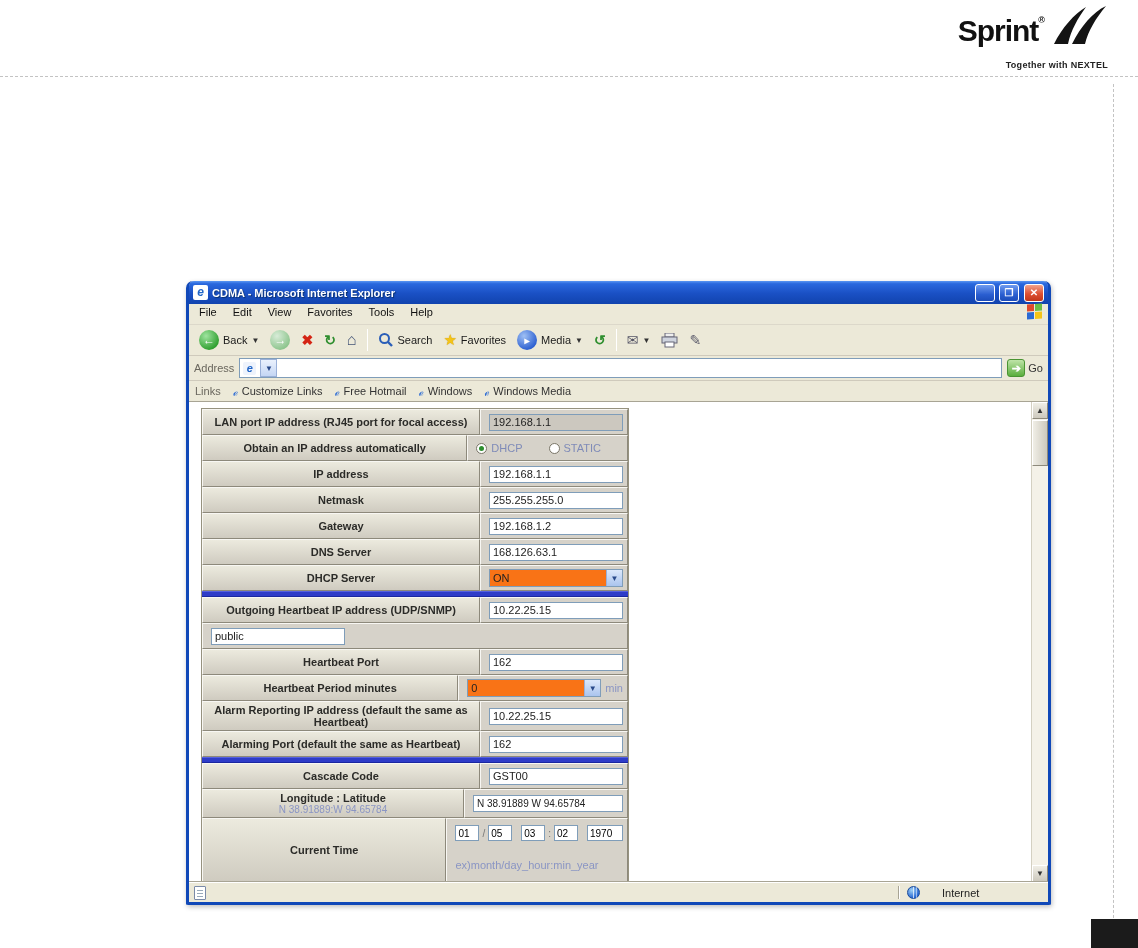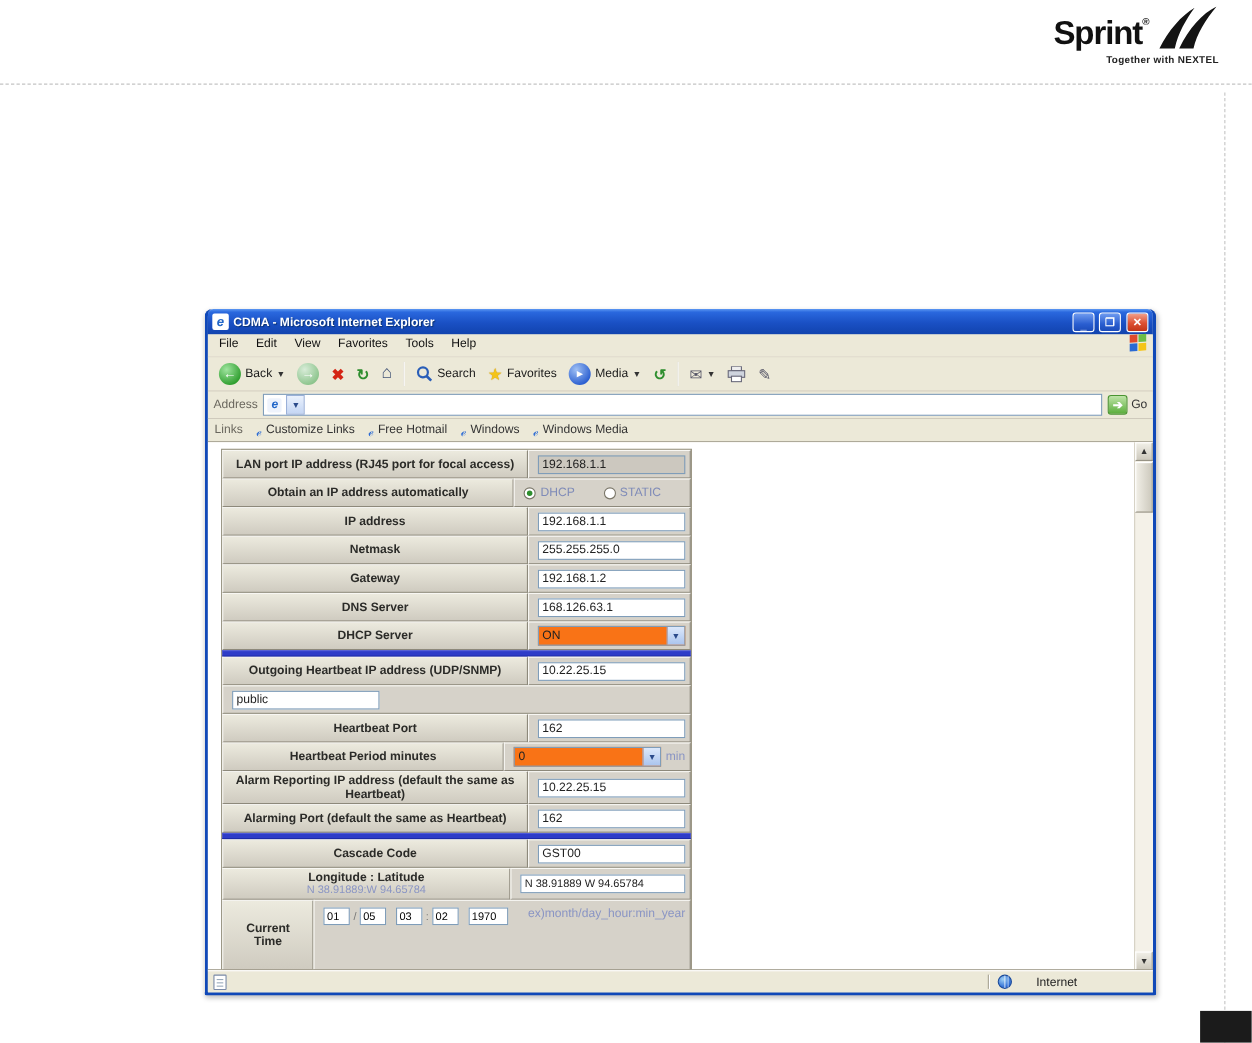--- a/index.html
+++ b/index.html
@@ -8,21 +8,21 @@
 
   
   .dash-h { position:absolute; left:0; top:76px; width:1138px; height:0; border-top:1px dashed #c3c3c3; }
   .dash-v { position:absolute; left:1113px; top:84px; height:864px; width:0; border-left:1px dashed #c3c3c3; }
   .corner-block { position:absolute; left:1091px; top:919px; width:47px; height:29px; background:#1b1b1b; }
 
   .brand { position:absolute; top:6px; right:30px; text-align:right; }
   .brand-row { display:flex; align-items:flex-end; justify-content:flex-end; gap:6px; }
   .brand-name { font-size:30px; font-weight:bold; letter-spacing:-1px; color:#111; line-height:1; }
   .brand-reg { font-size:9px; vertical-align:top; }
-  .brand-tagline { font-size:9px; font-weight:bold; color:#222; letter-spacing:.3px; margin-top:3px; }
+  .brand-tagline { font-size:9px; font-weight:bold; color:#222; letter-spacing:.3px; margin-top:14px; }
 
   
   .ie { position:absolute; left:186px; top:281px; width:865px; height:624px; background:#ece9d8; border:3px solid #1048b8; border-top:none; border-radius:7px 7px 2px 2px; display:flex; flex-direction:column; box-shadow:1px 2px 5px rgba(0,0,0,.25); }
   .titlebar { height:23px; background:linear-gradient(180deg,#5a96f2 0%,#2a68de 12%,#1a50c4 55%,#1143ae 100%); border-radius:5px 5px 0 0; display:flex; align-items:center; gap:4px; padding:0 4px; color:#fff; font-size:11px; font-weight:bold; text-shadow:1px 1px 1px #09306e; flex:0 0 auto; }
   .title-text { flex:1; white-space:nowrap; overflow:hidden; }
   .tb-ieicon { width:15px; height:15px; background:#fff; border-radius:2px; color:#2166c8; font-weight:bold; font-size:12px; line-height:14px; text-align:center; font-style:italic; text-shadow:none; }
   .win-btn { width:20px; height:18px; border-radius:3px; border:1px solid #fff; display:flex; align-items:center; justify-content:center; color:#fff; font-size:10px; font-weight:bold; text-shadow:none; }
   .win-btn.minb, .win-btn.maxb { background:linear-gradient(180deg,#6f9bf0,#2a5ed0 60%,#1c4cba); }
   .win-btn.closeb { background:linear-gradient(180deg,#f2a28c,#dd5032 55%,#c23618); margin-left:1px; }
   .minglyph { align-self:flex-end; margin-bottom:2px; line-height:4px; }
@@ -76,21 +76,21 @@
 
   .radio-opt { display:flex; align-items:center; gap:4px; margin-right:22px; color:#7f8bb8; font-size:11px; }
   .radio { width:11px; height:11px; border-radius:50%; border:1px solid #7a7668; background:#fff; position:relative; display:inline-block; flex:0 0 auto; }
   .radio.checked::after { content:''; position:absolute; inset:2px; border-radius:50%; background:#2e8e2e; }
 
   .xp-select { width:134px; height:18px; background:#f97316; border:1px solid #7f9db9; display:flex; align-items:center; font-size:11px; color:#222; }
   .xp-select .sel-text { flex:1; padding:0 3px; white-space:nowrap; overflow:hidden; }
   .xp-select .sel-btn { width:16px; height:16px; background:linear-gradient(180deg,#dce8fb,#aac4ee); border-left:1px solid #9ab0d8; display:flex; align-items:center; justify-content:center; font-size:8px; color:#2a4a8a; }
   .suffix { color:#8a95c4; font-size:11px; }
 
-  .time-cell { flex-direction:row; align-items:flex-start; justify-content:flex-start; padding-top:6px; gap:18px; }
+  .time-cell { flex-direction:column; align-items:flex-start; justify-content:flex-start; padding-top:6px; gap:18px; }
   .time-inputs { display:flex; align-items:center; gap:3px; }
   .t-in { width:24px; height:16px; border:1px solid #7f9db9; font:10px "Liberation Sans",sans-serif; text-align:left; padding:1px 2px; }
   .t-in.year { width:36px; }
   .t-sep { color:#777; font-size:10px; }
   .hint { color:#8a95c4; font-size:11px; }
   .sublabel { font-weight:normal; color:#8a95c4; font-size:10px; }
 
   .vscroll { width:17px; background:#f4f1e8; border-left:1px solid #d4d0c2; display:flex; flex-direction:column; flex:0 0 auto; }
   .sbtn { height:17px; background:linear-gradient(#f0eee6,#cdc9bd); border:1px solid; border-color:#fff #8d897b #8d897b #fff; text-align:center; font-size:8px; color:#333; line-height:15px; flex:0 0 auto; }
   .sthumb { height:46px; margin:1px 0; background:linear-gradient(90deg,#f0eee6,#cdc9bd); border:1px solid; border-color:#fff #8d897b #8d897b #fff; flex:0 0 auto; }

